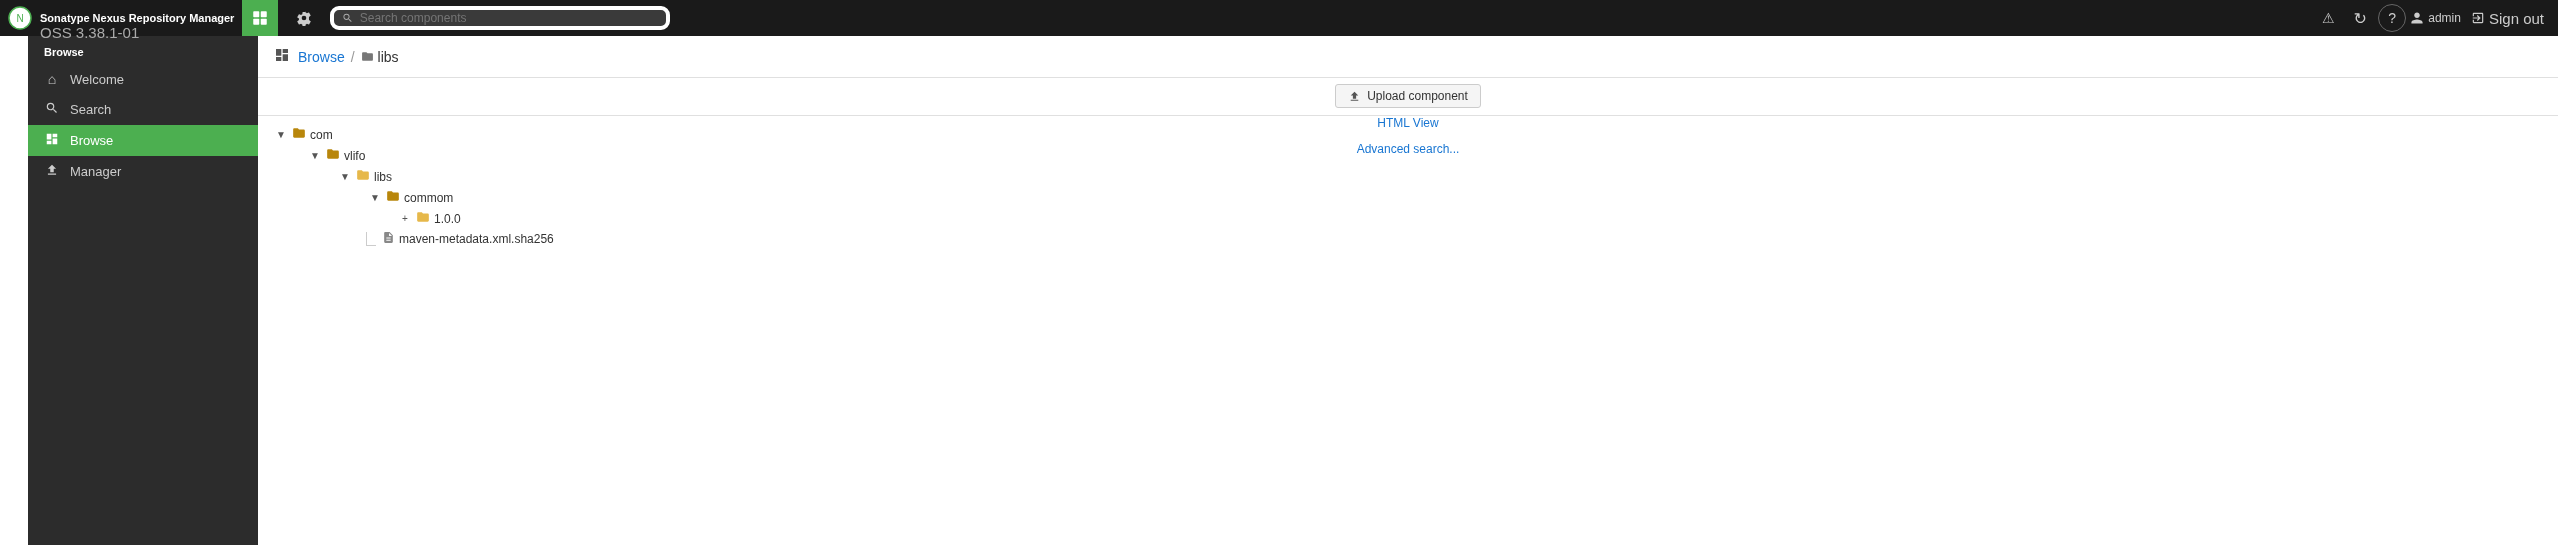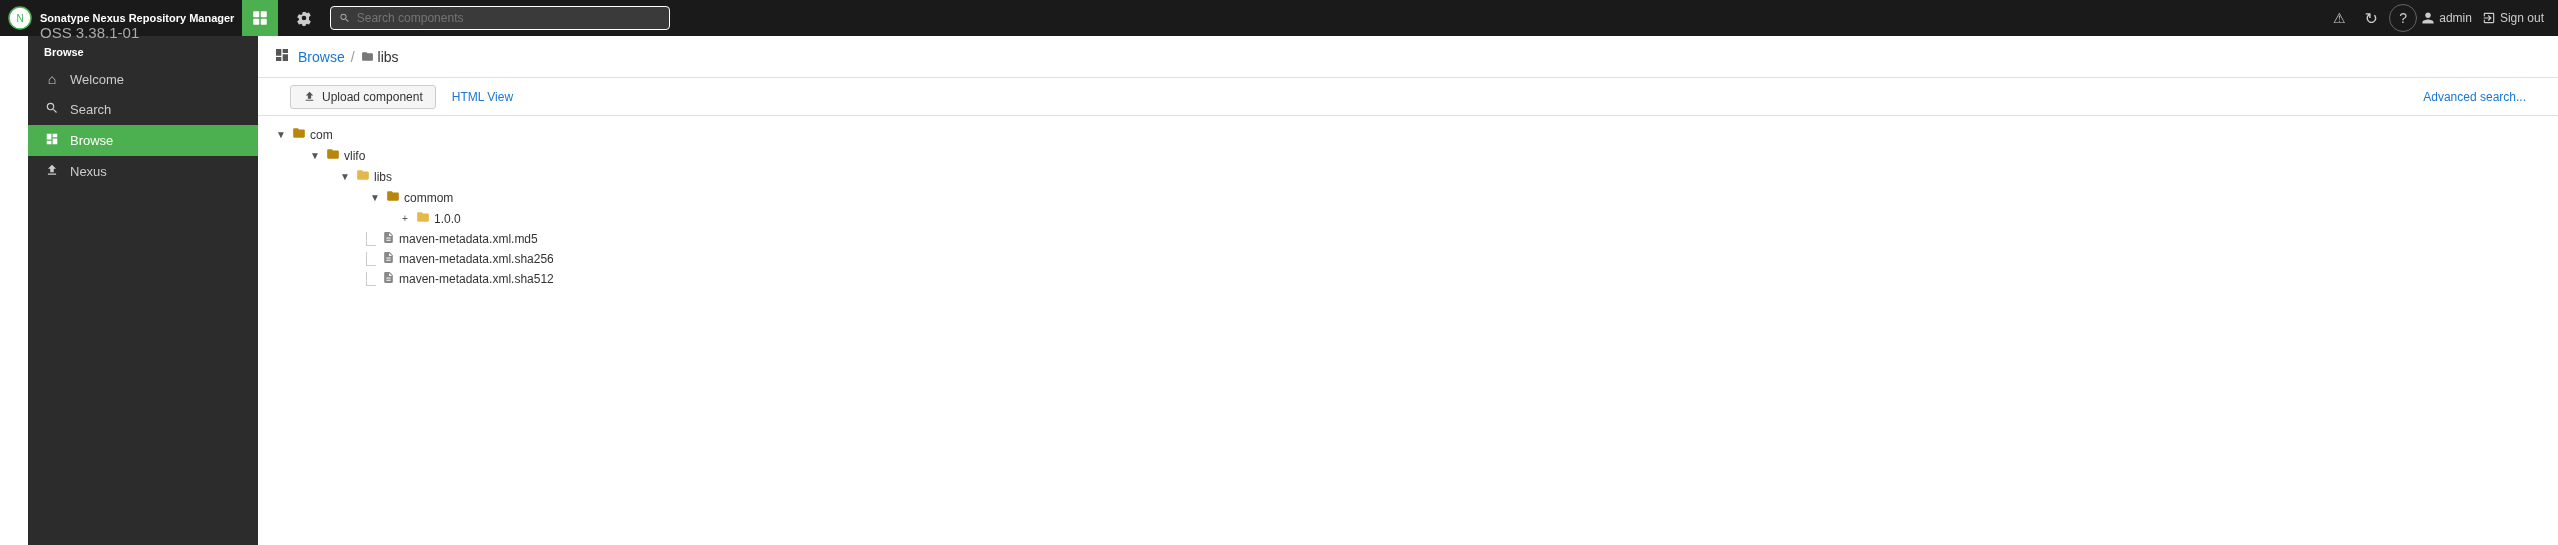--- a/index.html
+++ b/index.html
@@ -54,22 +54,22 @@
       position: relative;
     }
     .nav-icon-btn.active-browse {
       background: #4caf50;
     }
     .search-bar {
       flex: 1;
       max-width: 340px;
       height: 24px;
       background: #3a3a3a;
-      border: 1px solid #ffffff;
-      border-radius: 4px;
+      border: 4px solid #ffffff;
+      border-radius: 9px;
       display: flex;
       align-items: center;
       padding: 0 8px;
       gap: 6px;
       color: #aaa;
       font-size: 12px;
       cursor: text;
     }
     .search-bar input {
       background: transparent;
@@ -104,21 +104,21 @@
       gap: 4px;
       color: #ccc;
       font-size: 12px;
       cursor: pointer;
     }
     .signout-btn {
       display: flex;
       align-items: center;
       gap: 4px;
       color: #ccc;
-      font-size: 12px;
+      font-size: 15px;
       cursor: pointer;
       background: transparent;
       border: none;
       padding: 4px 6px;
     }
 
     
     .main-layout {
       display: flex;
       height: calc(100vh - 36px);
@@ -205,20 +205,21 @@
     }
 
     
     .toolbar {
       display: flex;
       align-items: center;
       padding: 6px 32px;
       border-bottom: 1px solid #e0e0e0;
       gap: 4px;
       height: 38px;
+      flex-direction: column;
     }
     .upload-btn {
       display: flex;
       align-items: center;
       gap: 6px;
       padding: 4px 12px;
       border: 1px solid #ccc;
       background: #f5f5f5;
       border-radius: 3px;
       cursor: pointer;
@@ -370,21 +371,21 @@
       </span>
       <span>Browse</span>
     </div>
 
     <div class="sidebar-item">
       <span class="icon">
         <svg width="14" height="14" viewBox="0 0 24 24" fill="#ccc">
           <path d="M9 16h6v-6h4l-7-7-7 7h4zm-4 2h14v2H5z"></path>
         </svg>
       </span>
-      <span>Nexus</span>
+      <span>Manager</span>
     </div>
   </div>
 
   <div class="content">
 
     <div class="page-header">
       <span class="page-header-icon">
         <svg width="16" height="16" viewBox="0 0 24 24" fill="#555">
           <path d="M3 13h8V3H3v10zm0 8h8v-6H3v6zm10 0h8V11h-8v10zm0-18v6h8V3h-8z"></path>
         </svg>
@@ -465,49 +466,29 @@
         <span class="tree-toggle">+</span>
         <span class="tree-icon">
           <svg width="14" height="14" viewBox="0 0 24 24" fill="#e6b84a">
             <path d="M20 6h-8l-2-2H4c-1.1 0-1.99.9-1.99 2L2 18c0 1.1.9 2 2 2h16c1.1 0 2-.9 2-2V8c0-1.1-.9-2-2-2z"></path>
           </svg>
         </span>
         <span>1.0.0</span>
       </div>
 
 
+
+
       <div class="tree-node tree-indent-6">
         <span style="display:inline-block;width:8px;"></span>
         <div class="connector"></div>
         <span class="tree-icon file-icon">
           <svg width="13" height="13" viewBox="0 0 24 24" fill="#888">
             <path d="M14 2H6c-1.1 0-1.99.9-1.99 2L4 20c0 1.1.89 2 1.99 2H18c1.1 0 2-.9 2-2V8l-6-6zm2 16H8v-2h8v2zm0-4H8v-2h8v2zm-3-5V3.5L18.5 9H13z"></path>
           </svg>
         </span>
-        <span>maven-metadata.xml.md5</span>
-      </div>
-
-
-      <div class="tree-node tree-indent-6">
-        <span style="display:inline-block;width:8px;"></span>
-        <div class="connector"></div>
-        <span class="tree-icon file-icon">
-          <svg width="13" height="13" viewBox="0 0 24 24" fill="#888">
-            <path d="M14 2H6c-1.1 0-1.99.9-1.99 2L4 20c0 1.1.89 2 1.99 2H18c1.1 0 2-.9 2-2V8l-6-6zm2 16H8v-2h8v2zm0-4H8v-2h8v2zm-3-5V3.5L18.5 9H13z"></path>
-          </svg>
-        </span>
         <span>maven-metadata.xml.sha256</span>
       </div>
 
-      <div class="tree-node tree-indent-6">
-        <span style="display:inline-block;width:8px;"></span>
-        <div class="connector"></div>
-        <span class="tree-icon file-icon">
-          <svg width="13" height="13" viewBox="0 0 24 24" fill="#888">
-            <path d="M14 2H6c-1.1 0-1.99.9-1.99 2L4 20c0 1.1.89 2 1.99 2H18c1.1 0 2-.9 2-2V8l-6-6zm2 16H8v-2h8v2zm0-4H8v-2h8v2zm-3-5V3.5L18.5 9H13z"></path>
-          </svg>
-        </span>
-        <span>maven-metadata.xml.sha512</span>
-      </div>
 
     </div>
   </div>
 </div>
 
 </body></html>

